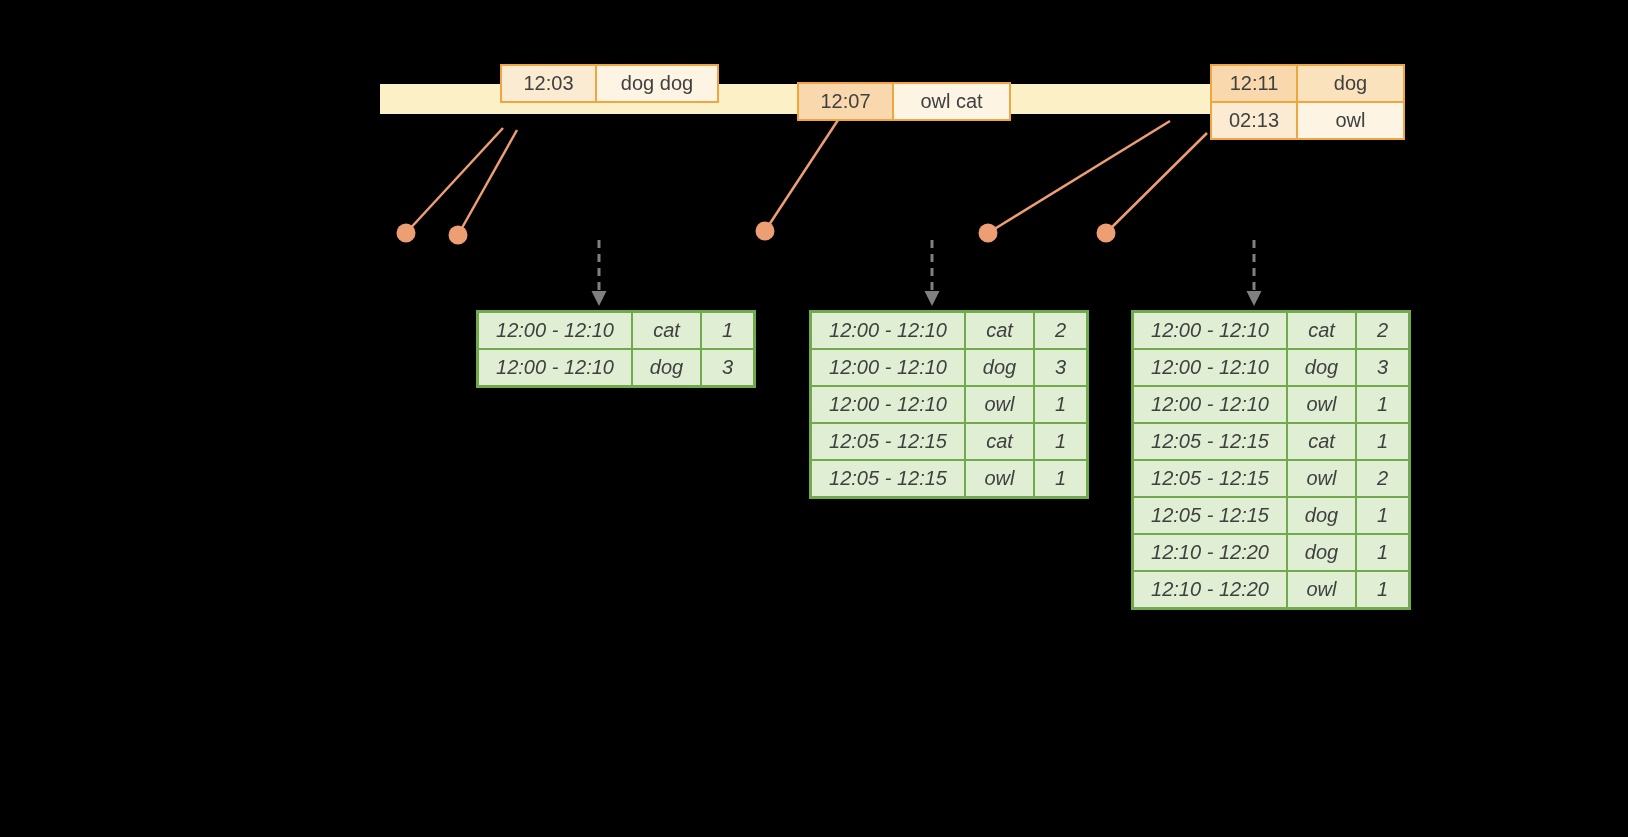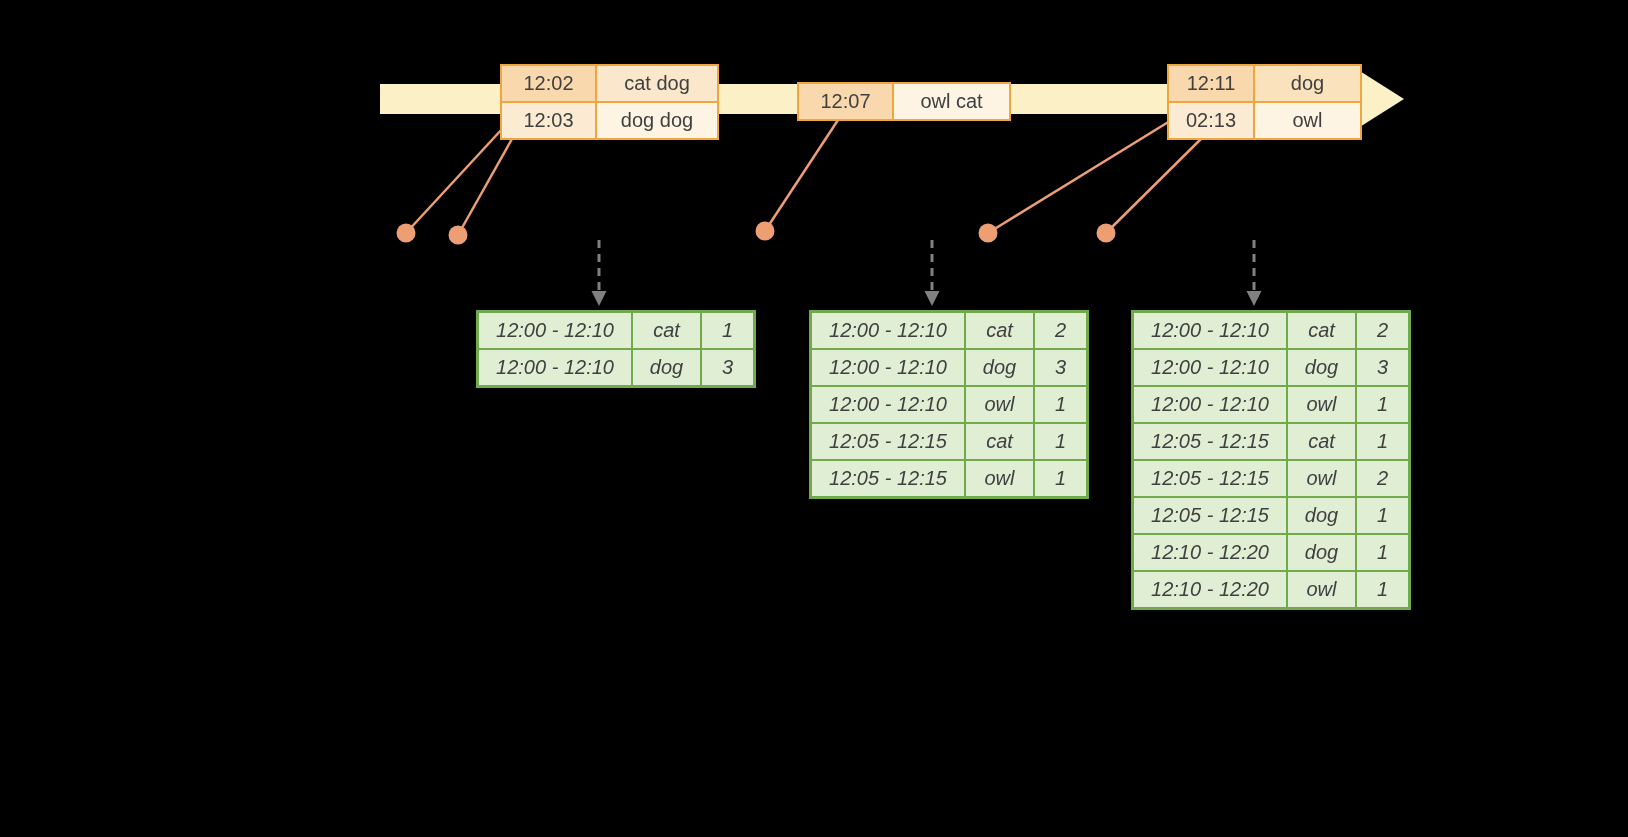--- a/index.html
+++ b/index.html
@@ -105,40 +105,36 @@
     </g>
     <g class="dash">
       <line x1="1254" y1="240" x2="1254" y2="292"></line>
       <polygon points="1246.5,291 1261.5,291 1254,306"></polygon>
     </g>
   </svg>
 
   <table class="ev ev1" style="left:500px; top:64px;">
     <tbody>
       <tr>
-        <td class="bg-pd">12:02</td>
-        <td class="bg-pl">cat dog</td>
-      </tr>
-      <tr>
         <td class="bg-cd">12:03</td>
         <td class="bg-cl">dog dog</td>
       </tr>
     </tbody>
   </table>
 
   <table class="ev ev2" style="left:797px; top:82px;padding-left:20px;">
     <tbody>
       <tr>
         <td class="bg-pd">12:07</td>
         <td class="bg-cl">owl cat</td>
       </tr>
     </tbody>
   </table>
 
-  <table class="ev ev3" style="left:1167px; top:64px;">
+  <table class="ev ev3" style="left:1210px; top:64px;">
     <tbody>
       <tr>
         <td class="bg-pd">12:11</td>
         <td class="bg-pm">dog</td>
       </tr>
       <tr>
         <td class="bg-cd">02:13</td>
         <td class="bg-cl">owl</td>
       </tr>
     </tbody>

